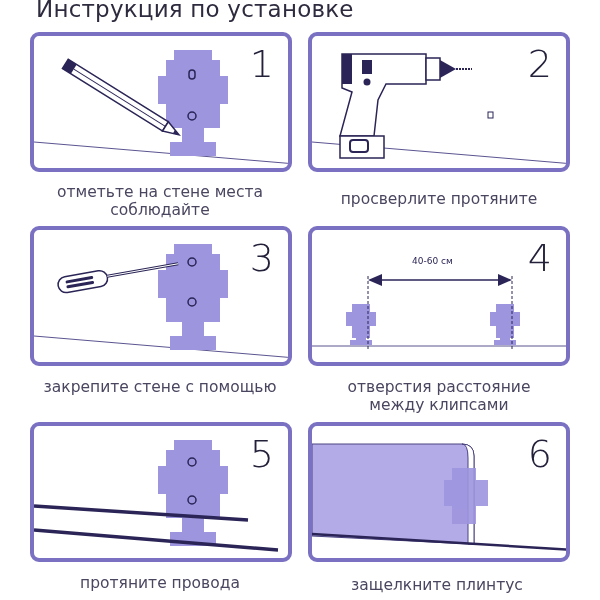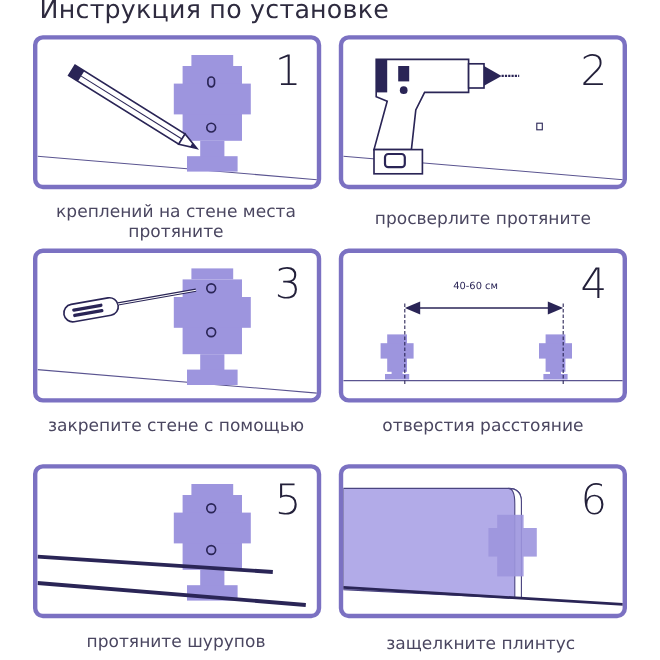--- a/index.html
+++ b/index.html
@@ -31,22 +31,22 @@
       <rect x="30" y="22" width="118" height="11" fill="#fff" stroke="#2a2556" stroke-width="1.5"></rect>
       <rect x="30" y="22" width="10" height="11" fill="#2a2556"></rect>
       <line x1="40" y1="27.5" x2="148" y2="27.5" stroke="#2a2556" stroke-width="1"></line>
       <polygon points="148,22 164,27.5 148,33" fill="#fff" stroke="#2a2556" stroke-width="1.5"></polygon>
       <polygon points="158,25.5 164,27.5 158,29.5" fill="#2a2556"></polygon>
     </g>
   </svg>
   <div class="num">1</div>
 </div>
 <div class="caption" style="left:20px;top:183px;">
-  <div>креплений на стене места</div>
-  <div>протяните</div>
+  <div>отметьте на стене места</div>
+  <div>соблюдайте</div>
 </div>
 
 <div class="panel" style="left:308px;top:32px;">
   <svg width="262" height="140">
     <line x1="0" y1="106" x2="262" y2="128" stroke="#5a5490" stroke-width="1"></line>
     <path d="M30 18 h84 v30 h-40 l-8 16 l-4 36 h-34 l12 -44 l-10 -4 z" fill="#fff" stroke="#2a2556" stroke-width="1.5"></path>
     <rect x="30" y="18" width="10" height="30" fill="#2a2556"></rect>
     <rect x="50" y="24" width="10" height="14" fill="#2a2556"></rect>
     <circle cx="55" cy="46" r="3.5" fill="#2a2556"></circle>
     <rect x="114" y="22" width="14" height="22" fill="#fff" stroke="#2a2556" stroke-width="1.5"></rect>
@@ -105,40 +105,41 @@
     <line x1="200" y1="46" x2="200" y2="120" stroke="#2a2556" stroke-width="1" stroke-dasharray="3,2"></line>
     <line x1="66" y1="50" x2="190" y2="50" stroke="#2a2556" stroke-width="1.5"></line>
     <polygon points="56,50 70,44 70,56" fill="#2a2556"></polygon>
     <polygon points="200,50 186,44 186,56" fill="#2a2556"></polygon>
   </svg>
   <div style="position:absolute;left:100px;top:26px;font-size:9px;color:#2a2556;">40-60 см</div>
   <div class="num">4</div>
 </div>
 <div class="caption" style="left:299px;top:378px;">
   <div>отверстия расстояние</div>
+  <div>между клипсами</div>
 </div>
 
 <div class="panel" style="left:30px;top:422px;">
   <svg width="262" height="140">
     <g fill="#9d95de">
       <rect x="140" y="14" width="38" height="10"></rect>
       <rect x="132" y="24" width="54" height="68"></rect>
       <rect x="124" y="40" width="70" height="28"></rect>
       <rect x="148" y="92" width="22" height="18"></rect>
       <rect x="136" y="106" width="46" height="14"></rect>
     </g>
     <circle cx="158" cy="36" r="4" fill="none" stroke="#2a2556" stroke-width="1.5"></circle>
     <circle cx="158" cy="74" r="4" fill="none" stroke="#2a2556" stroke-width="1.5"></circle>
     <line x1="0" y1="80" x2="214" y2="94" stroke="#2a2556" stroke-width="3.5"></line>
     <line x1="0" y1="104" x2="244" y2="124" stroke="#2a2556" stroke-width="3.5"></line>
   </svg>
   <div class="num">5</div>
 </div>
 <div class="caption" style="left:20px;top:574px;">
-  <div>протяните шурупов</div>
+  <div>протяните провода</div>
 </div>
 
 <div class="panel" style="left:308px;top:422px;">
   <svg width="262" height="140">
     <path d="M0 18 h150 q12 0 12 12 v88 h-4 l-158 -8 z" fill="#b2abe8" stroke="#4a4480" stroke-width="1"></path>
     <path d="M150 18 q12 0 12 12 v88 h-6 v-86 q0 -14 -6 -14 z" fill="#fff" stroke="#4a4480" stroke-width="1"></path>
     <g fill="#9d95de" opacity="0.9">
       <rect x="140" y="42" width="24" height="56"></rect>
       <rect x="132" y="54" width="44" height="26"></rect>
     </g>

